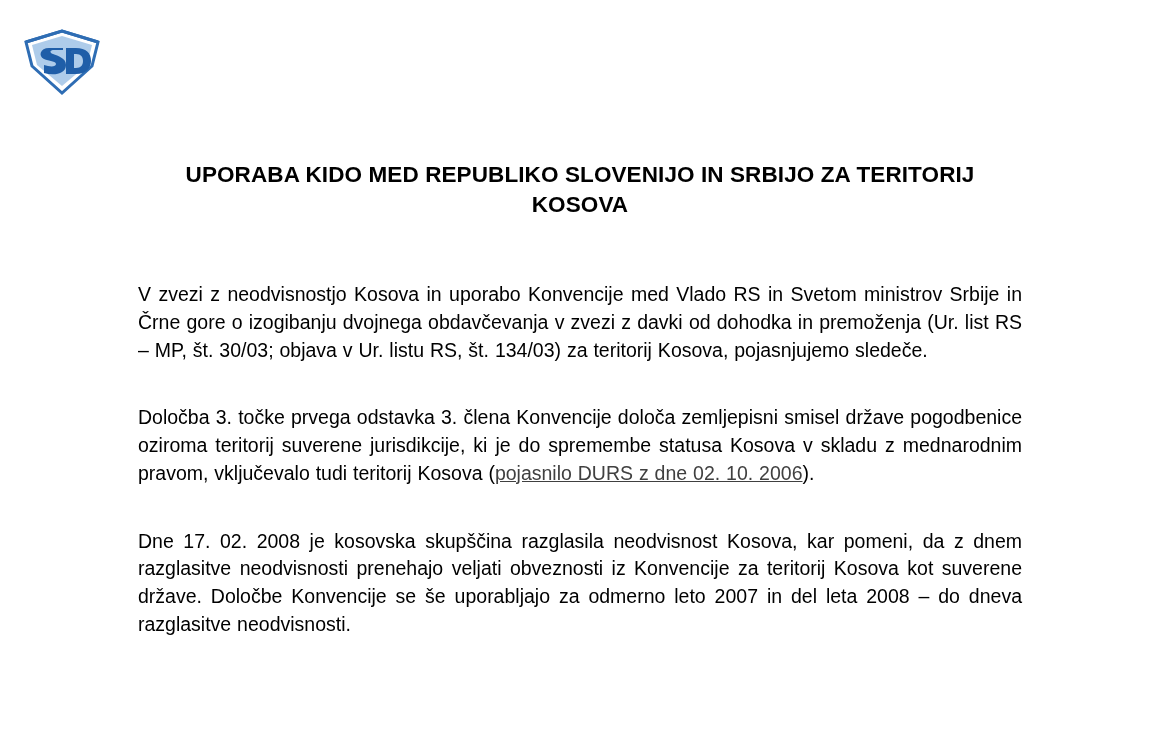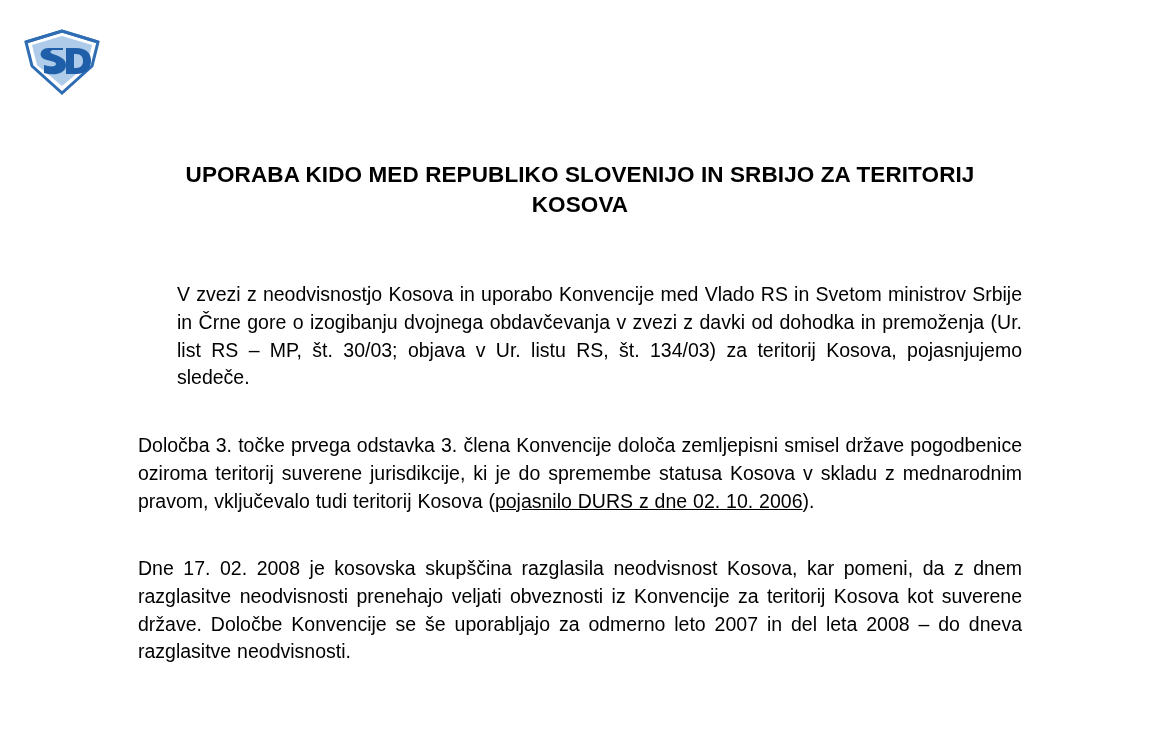--- a/index.html
+++ b/index.html
@@ -51,24 +51,23 @@
   }
   .para {
     font-size: 19.5px;
     text-align: justify;
     line-height: 1.42;
     margin-top: 40px;
     word-spacing: 0.5px;
   }
   .para.first {
     margin-top: 62px;
-    margin-left: 39px;
   }
   .link {
-    color: #000000;
+    color: #404040;
     text-decoration: underline;
     cursor: pointer;
   }
 </style>
 </head>
 <body>
 
 <div class="page">
 
   <div class="logo">

